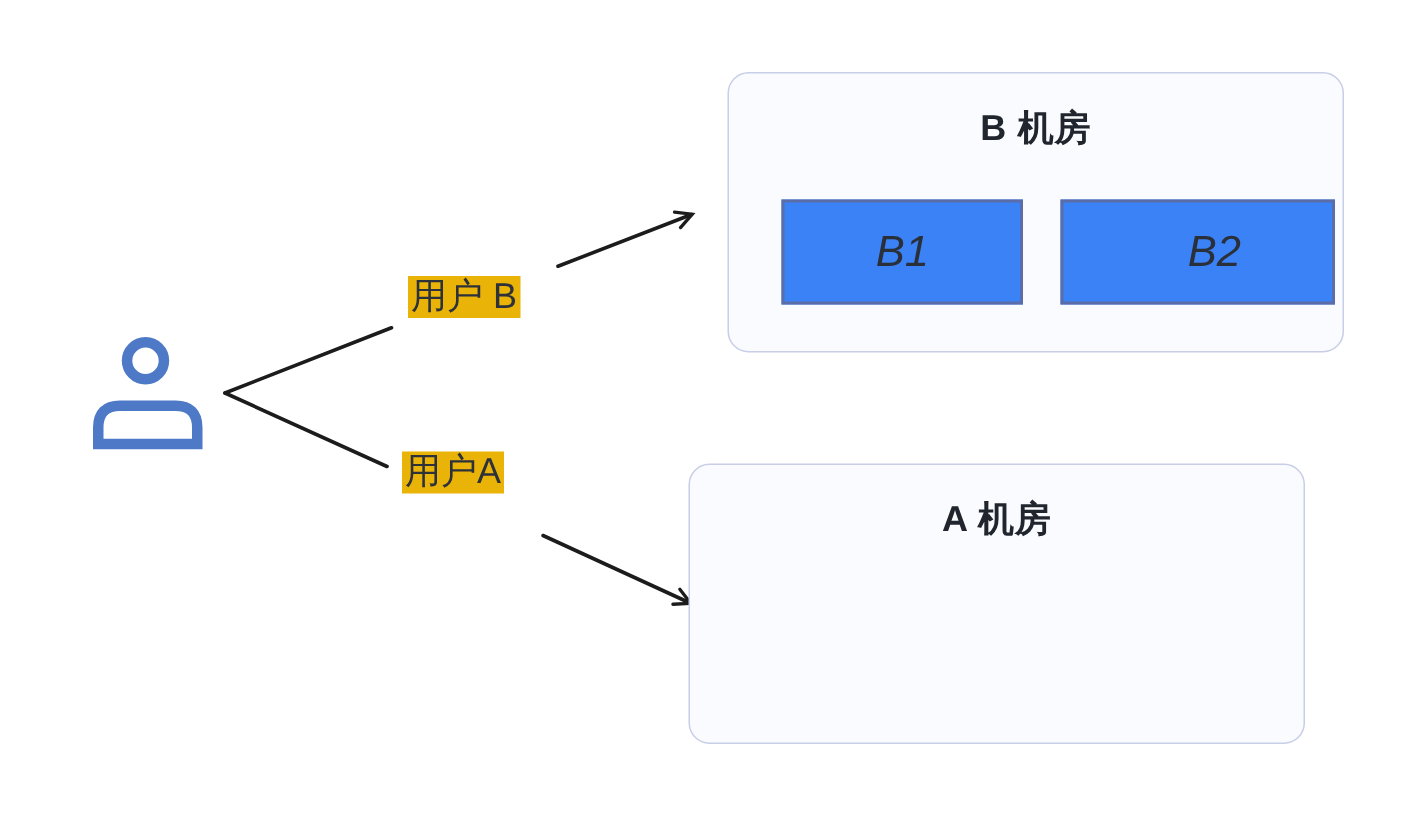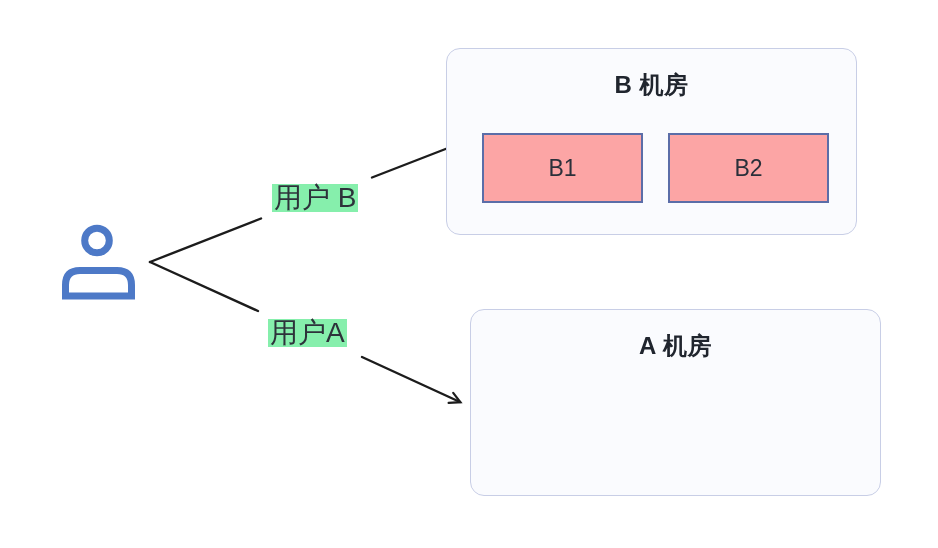--- a/index.html
+++ b/index.html
@@ -18,62 +18,63 @@
   .overlay-svg {
     position: absolute;
     left: 0;
     top: 0;
     width: 938px;
     height: 548px;
     pointer-events: none;
   }
   .conn-label {
     position: absolute;
-    font-size: 28px;
+    font-size: 24px;
     color: #2d323a;
     line-height: 28px;
     white-space: nowrap;
-    background: #86efac;
+    background: #eab308;
     padding: 0 2px;
   }
   .label-user-b { left: 272px; top: 184px; }
-  .label-user-a { left: 268px; top: 319px; }
+  .label-user-a { left: 268px; top: 301px; }
   .zone {
     position: absolute;
     width: 409px;
     height: 185px;
     background: #fafbfe;
     border: 1.5px solid #c8cee6;
     border-radius: 14px;
   }
-  .zone-b { left: 446px; top: 48px; }
-  .zone-a { left: 470px; top: 309px; border-radius: 14px; }
+  .zone-b { left: 485px; top: 48px; }
+  .zone-a { left: 459px; top: 309px; border-radius: 14px; }
   .zone-title {
     margin-top: 20px;
     text-align: center;
     font-size: 24px;
     font-weight: bold;
     color: #20252e;
     letter-spacing: 0.5px;
   }
   .node {
     position: absolute;
     top: 84px;
     width: 157px;
     height: 66px;
-    background: #fca5a5;
+    background: #3b82f6;
     border: 2px solid #5b6da8;
     display: flex;
     align-items: center;
     justify-content: center;
-    font-size: 23px;
+    font-size: 29px;
     color: #2a303a;
+    font-style: italic;
   }
   .node-1 { left: 35px; }
-  .node-2 { left: 221px; }
+  .node-2 { left: 221px; padding-left: 22px; }
 </style>
 </head>
 <body>
 
 <div class="canvas">
 
   <svg class="overlay-svg" viewBox="0 0 938 548" xmlns="http://www.w3.org/2000/svg">
     <defs>
       <marker id="arrowhead" viewBox="0 0 16 16" markerWidth="16" markerHeight="16" refX="13" refY="8" orient="auto" markerUnits="userSpaceOnUse">
         <path d="M3,2.5 L13.5,8 L3,13.5" fill="none" stroke="#1c1c1c" stroke-width="2.2" stroke-linecap="round"></path>

